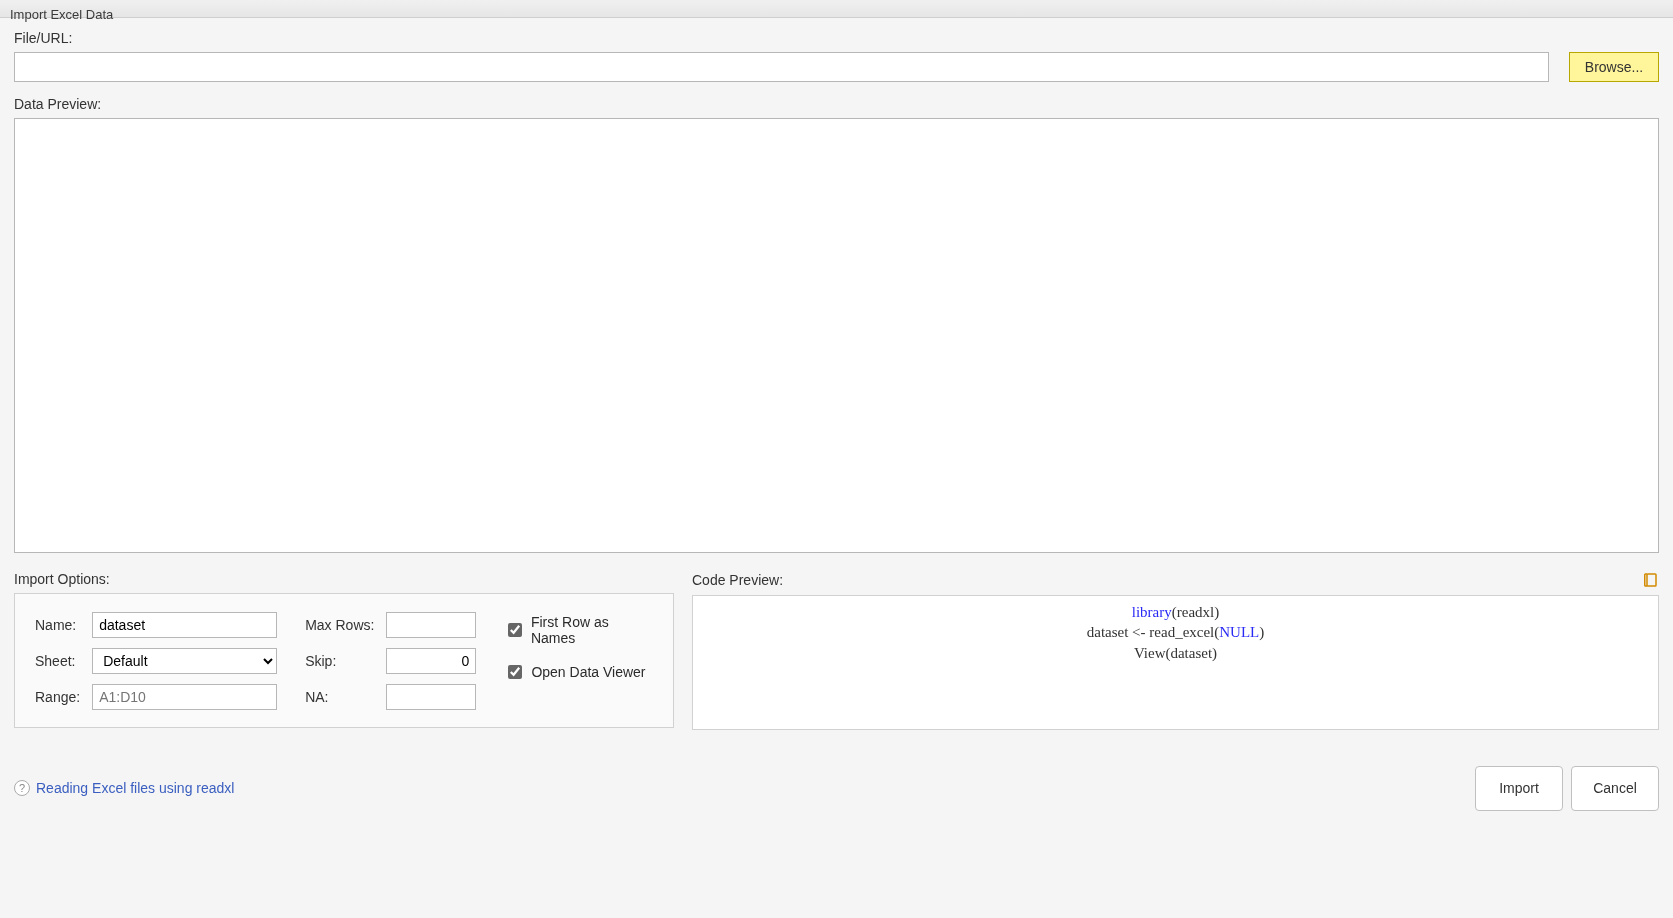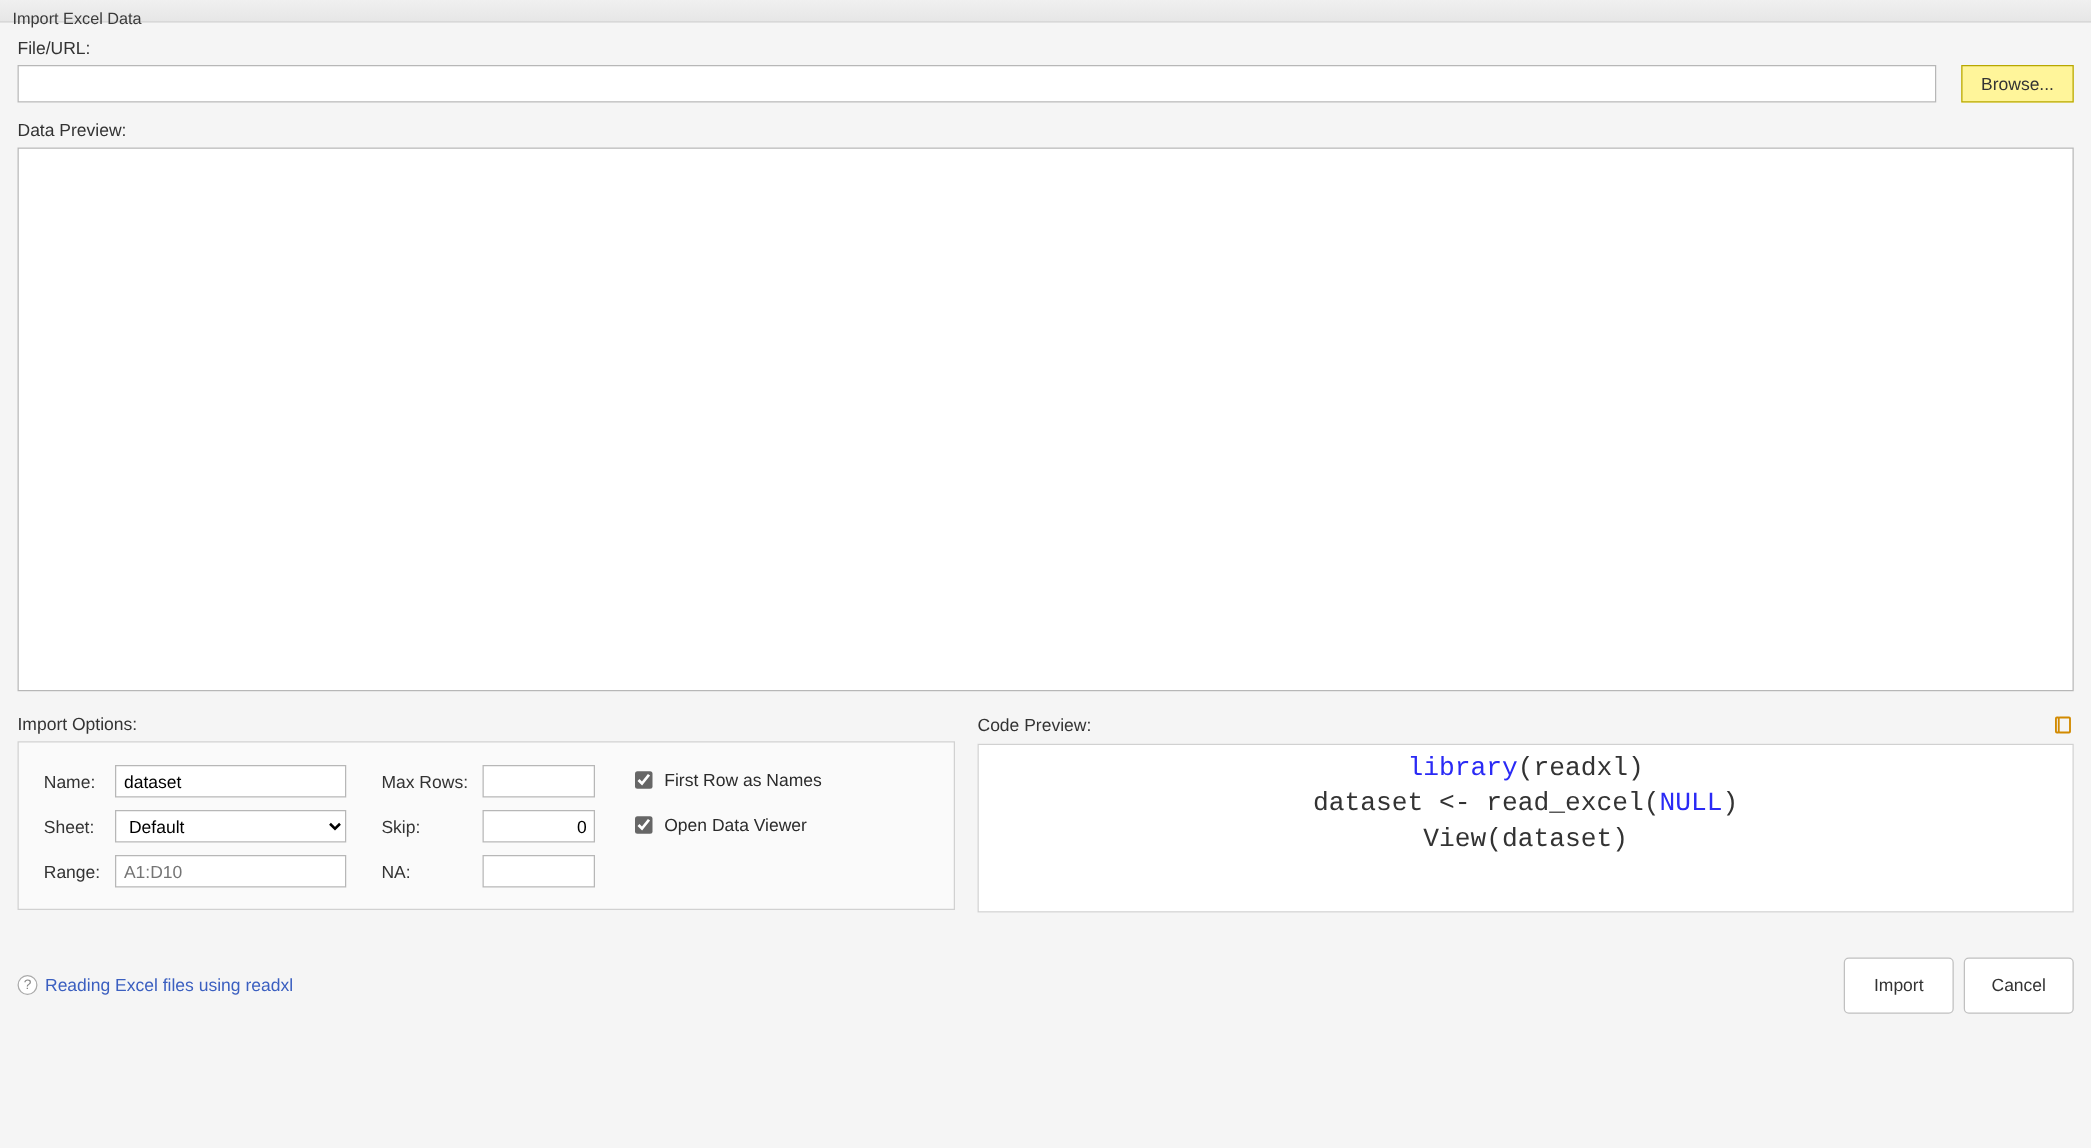--- a/index.html
+++ b/index.html
@@ -62,21 +62,21 @@
     border: 1px solid #b7b7b7;
     background: #fff;
     margin-bottom: 18px;
   }
   .lower {
     display: flex;
     gap: 18px;
     align-items: flex-start;
   }
   .options-col {
-    width: 750px;
+    width: 660px;
   }
   .code-col {
     flex: 1;
     text-align: center;
   }
   .panel-head {
     display: flex;
     justify-content: space-between;
     align-items: center;
     margin-bottom: 6px;
@@ -122,22 +122,22 @@
   select.txt {
     appearance: auto;
   }
   .chk-row { display: flex; align-items: center; gap: 6px; font-size: 14px; }
   input[type=checkbox] { width: 14px; height: 14px; accent-color: #666; }
   .code-box {
     border: 1px solid #d1d1d1;
     background: #fff;
     padding: 6px 8px;
     height: 135px;
-    font-family: Liberation Mono, monospace;
-    font-size: 21px;
+    font-family: Liberation Serif, serif;
+    font-size: 15px;
     line-height: 1.35;
     white-space: pre;
     color: #333;
     overflow: auto;
   }
   .clip-icon {
     width: 18px; height: 18px;
     color: #d28a00;
     cursor: pointer;
   }

